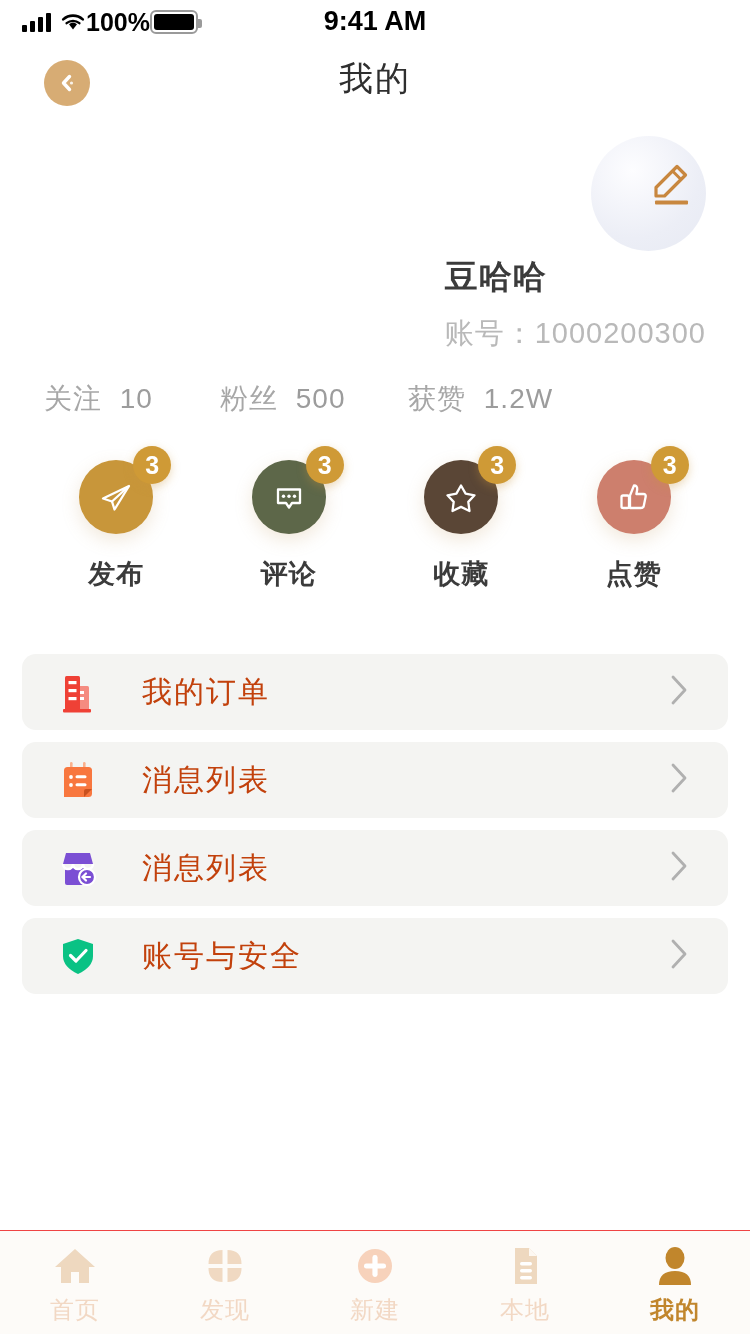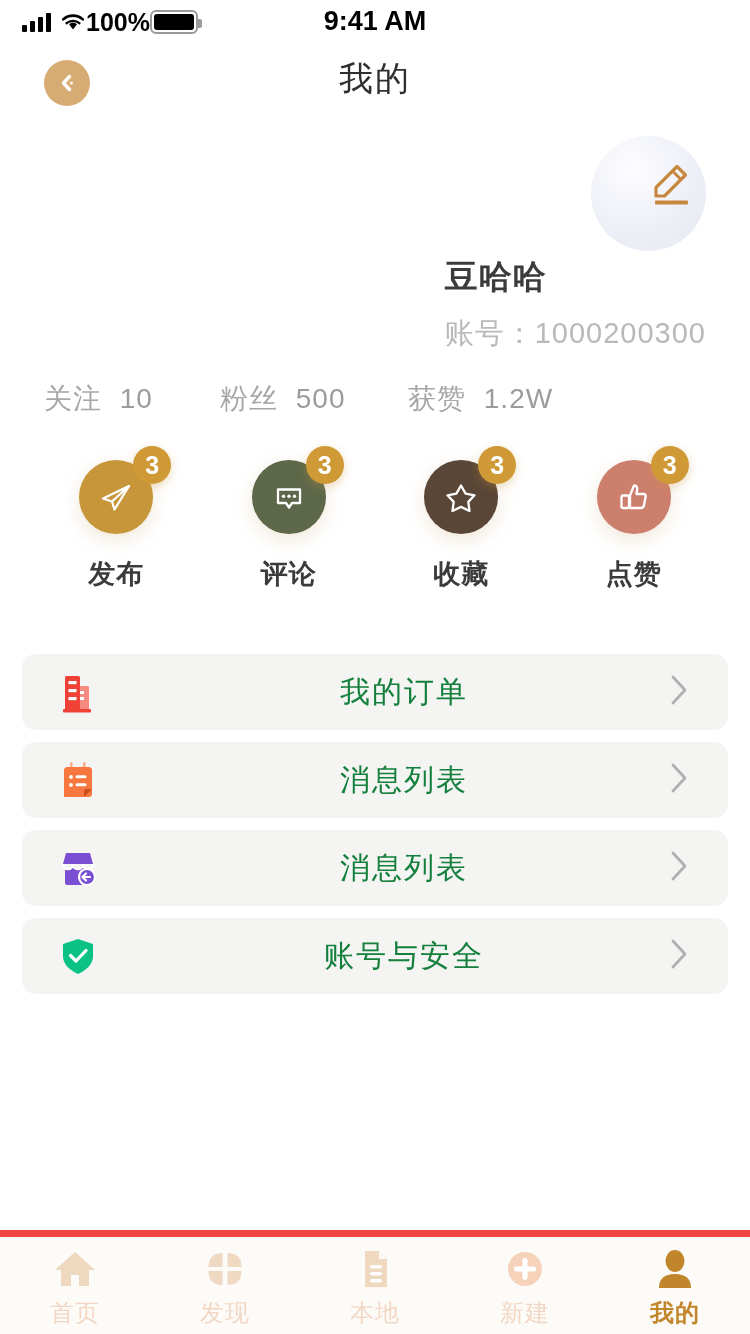--- a/index.html
+++ b/index.html
@@ -92,27 +92,27 @@
   .ilabel{ margin-top:22px; font-size:27px; font-weight:bold; color:#3b3b3b; letter-spacing:1px; }
 
   
   .menu{ margin-top:62px; padding:0 22px; }
   .mrow{
     height:76px; background:#f4f4f2; border-radius:14px;
     display:flex; align-items:center; padding:0 30px;
     margin-bottom:12px; cursor:pointer;
   }
   .micon{ width:52px; display:flex; justify-content:center; flex:none; }
-  .mlabel{ margin-left:38px; font-size:30px; color:#15803d; letter-spacing:2px; flex:1;text-align:center; }
+  .mlabel{ margin-left:38px; font-size:30px; color:#c2410c; letter-spacing:2px; flex:1; }
   .chev{ flex:none; margin-right:6px; }
 
   
   .tabbar{
     position:absolute; left:0; right:0; bottom:0; height:104px;
-    background:#fdfbf8; border-top:7px solid #ef4444;
+    background:#fdfbf8; border-top:1px solid #ef4444;
     display:flex; align-items:center;
   }
   .tab{ flex:1; display:flex; flex-direction:column; align-items:center; cursor:pointer; }
   .ticon{ height:52px; display:flex; align-items:center; justify-content:center; }
   .tlabel{ font-size:24px; color:#f2d8c4; margin-top:2px; letter-spacing:1px; }
   .tab.active .tlabel{ color:#c1862c; font-weight:bold; }
 </style>
 </head>
 <body>
 
@@ -335,41 +335,41 @@
         <path d="M21.5 26 q0 14 0 14 q-14 0 -14 -14 q0 0 14 0 Z" fill="#f0d9c2"></path>
         <path d="M26.5 26 q14 0 14 0 q0 14 -14 14 q0 0 0 -14 Z" fill="#f0d9c2"></path>
       </svg>
     </span>
     <span class="tlabel">发现</span>
   </div>
 
   <div class="tab">
     <span class="ticon">
       <svg width="48" height="48" viewBox="0 0 48 48">
+        <circle cx="24" cy="24" r="17" fill="#f7d2bb"></circle>
+        <rect x="21.4" y="13" width="5.2" height="22" rx="2.4" fill="#fff"></rect>
+        <rect x="13" y="21.4" width="22" height="5.2" rx="2.4" fill="#fff"></rect>
+      </svg>
+    </span>
+    <span class="tlabel">新建</span>
+  </div>
+
+  <div class="tab">
+    <span class="ticon">
+      <svg width="48" height="48" viewBox="0 0 48 48">
         <path d="M14 6 h14 l8 8 v28 H14 Z" fill="#eed8bf"></path>
         <path d="M28 6 v8 h8 Z" fill="#fdf8f2"></path>
         <rect x="19" y="20" width="12" height="3.4" rx="1.7" fill="#fff"></rect>
         <rect x="19" y="27" width="12" height="3.4" rx="1.7" fill="#fff"></rect>
         <rect x="19" y="34" width="12" height="3.4" rx="1.7" fill="#fff"></rect>
       </svg>
     </span>
     <span class="tlabel">本地</span>
   </div>
 
-  <div class="tab">
-    <span class="ticon">
-      <svg width="48" height="48" viewBox="0 0 48 48">
-        <circle cx="24" cy="24" r="17" fill="#f7d2bb"></circle>
-        <rect x="21.4" y="13" width="5.2" height="22" rx="2.4" fill="#fff"></rect>
-        <rect x="13" y="21.4" width="22" height="5.2" rx="2.4" fill="#fff"></rect>
-      </svg>
-    </span>
-    <span class="tlabel">新建</span>
-  </div>
-
   <div class="tab active">
     <span class="ticon">
       <svg width="48" height="48" viewBox="0 0 48 48">
         <ellipse cx="24" cy="16" rx="9.5" ry="11" fill="#c1862c"></ellipse>
         <path d="M8 43 q0 -14 16 -14 q16 0 16 14 Z" fill="#c1862c"></path>
       </svg>
     </span>
     <span class="tlabel">我的</span>
   </div>
 

